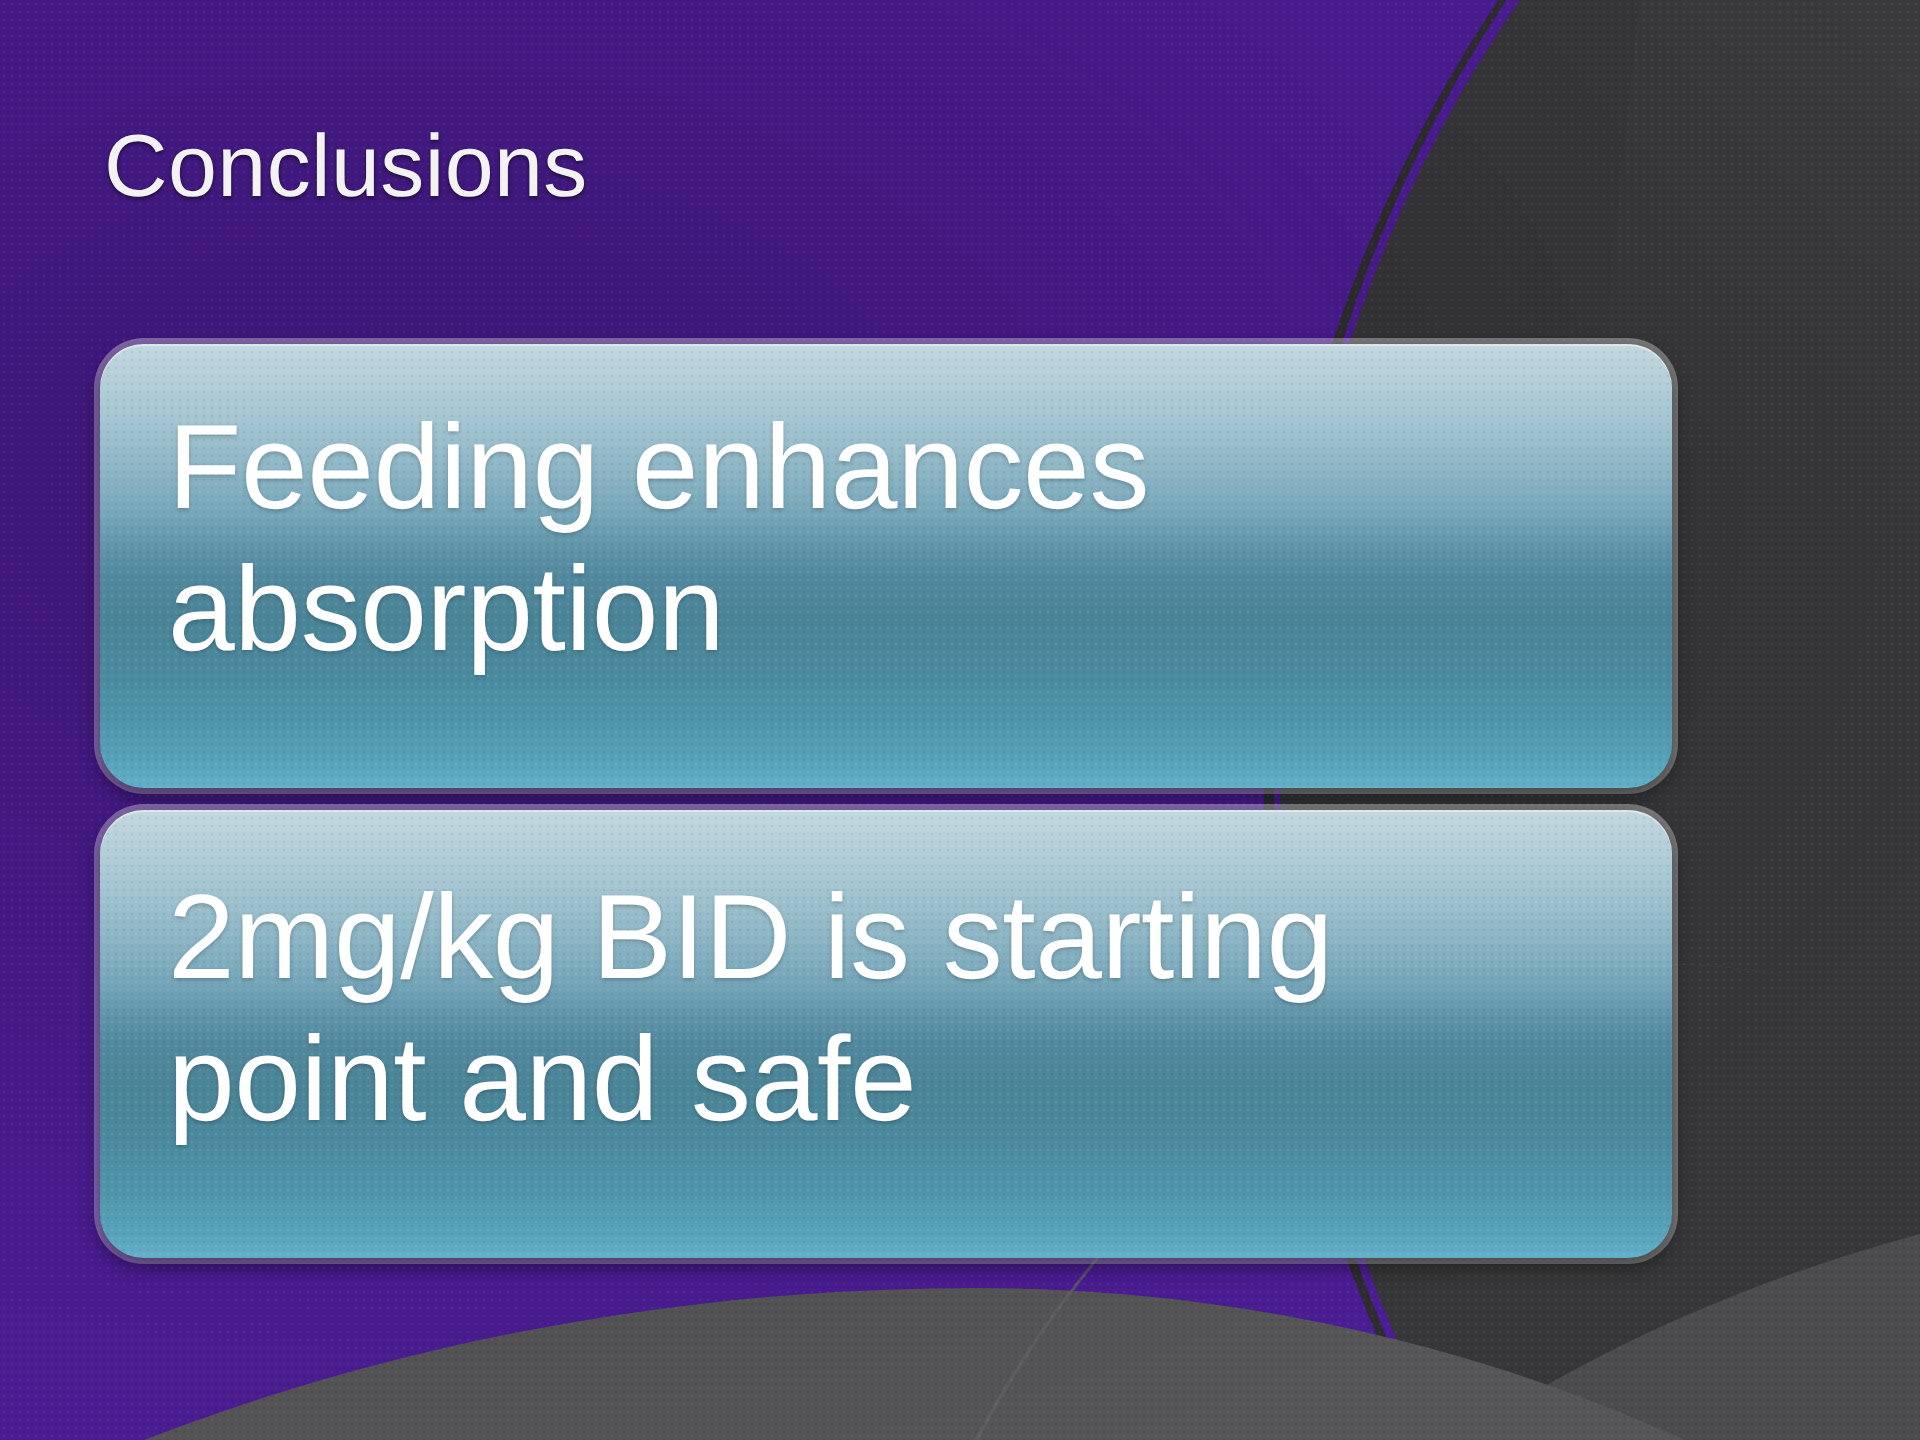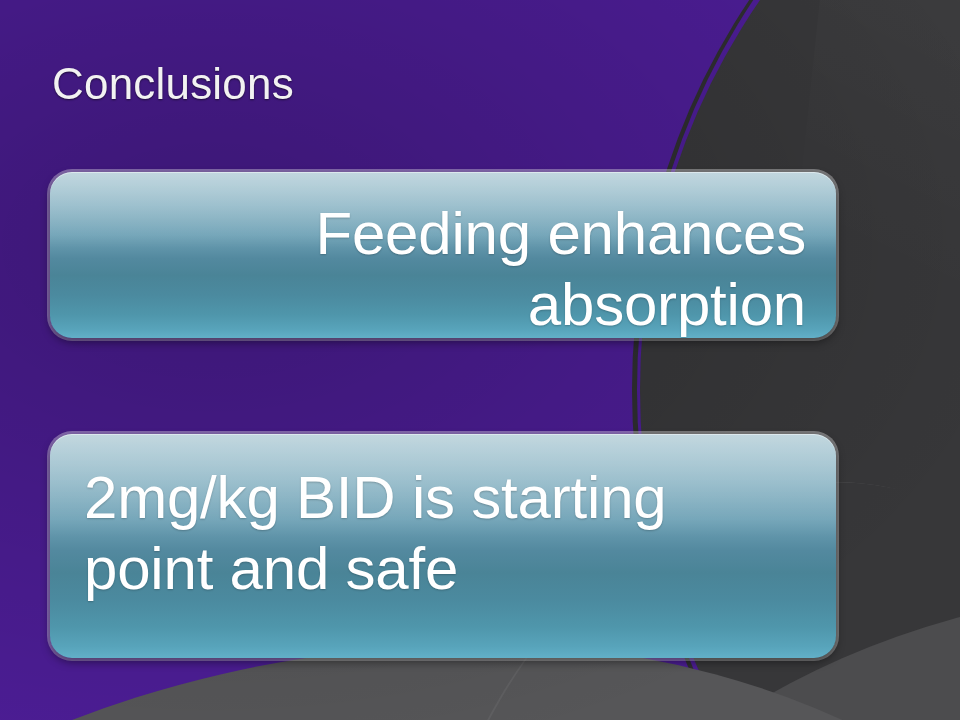--- a/index.html
+++ b/index.html
@@ -133,22 +133,22 @@
     content: "";
     position: absolute;
     inset: 0;
     background-image:
       radial-gradient(rgba(255,255,255,.10) .6px, transparent .7px),
       radial-gradient(rgba(0,0,0,.07) .6px, transparent .7px);
     background-size: 4px 4px, 4px 4px;
     background-position: 0 0, 2px 2px;
     pointer-events: none;
   }
-  #box-1 { top: 172px; height: 166px; text-align: right; }
-  #box-2 { top: 434px; height: 224px; }
+  #box-1 { top: 172px; height: 222px; }
+  #box-2 { top: 405px; height: 224px; }
 
   .box-text {
     position: relative;
     z-index: 2;
     color: #ffffff;
     font-size: 60px;
     line-height: 71px;
     font-weight: normal;
     letter-spacing: -.2px;
     padding: 26px 30px 0 34px;

